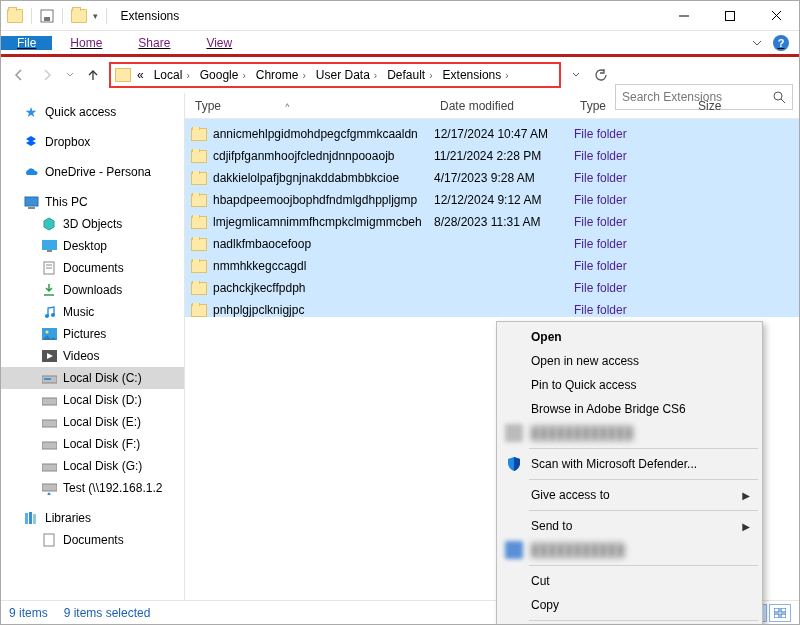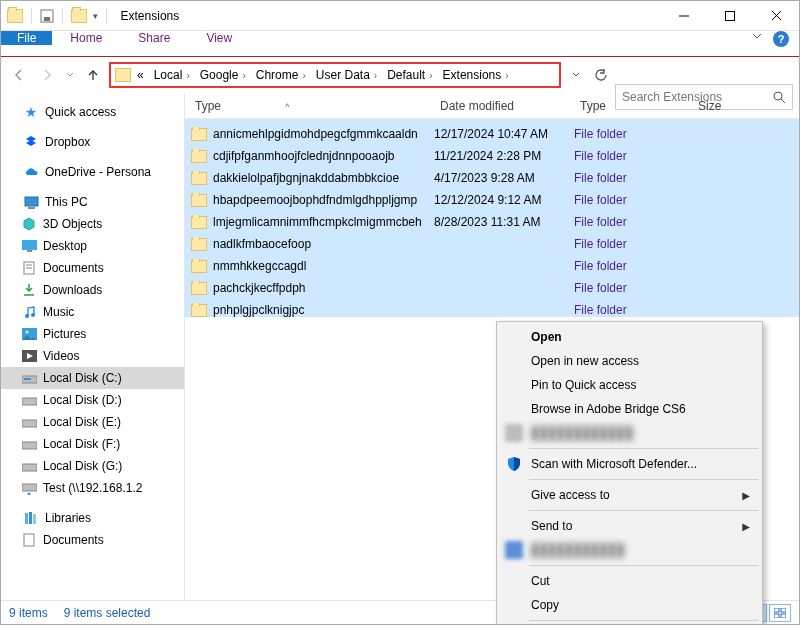--- a/index.html
+++ b/index.html
@@ -9,21 +9,21 @@
 .titlebar { height:30px; display:flex; align-items:center; background:#fff; border-bottom:1px solid #e5e5e5; }
 .titlebar .qat { display:flex; align-items:center; gap:6px; padding:0 6px; }
 .titlebar .qat .folder-small { width:16px; height:14px; background:#ffe9a6; border:1px solid #e0c368; border-radius:1px; position:relative; }
 .titlebar .qat .folder-small::before { content:""; position:absolute; top:-3px; left:0; width:7px; height:3px; background:#ffe9a6; border:1px solid #e0c368; border-bottom:none; }
 .titlebar .qat .divider { width:1px; height:16px; background:#ddd; margin:0 2px;}
 .titlebar .title { padding-left:6px; color:#000;}
 .winbtns { margin-left:auto; display:flex; }
 .winbtn { width:46px; height:30px; display:flex; align-items:center; justify-content:center; color:#000;}
 
 
-.ribbon { height:26px; display:flex; align-items:flex-start; border-bottom:1px solid #b91c1c; }
+.ribbon { height:26px; display:flex; align-items:center; border-bottom:3px solid #b91c1c;text-decoration:underline; }
 .ribbon .file-tab { background:#1979ca; color:#fff; padding:0 16px; display:flex; align-items:center; }
 .ribbon .tab { padding:0 18px; display:flex; align-items:center; color:#701a75; }
 .ribbon .expand { margin-left:auto; width:24px; display:flex; align-items:center; justify-content:center; color:#555;}
 .ribbon .help { width:24px; display:flex; align-items:center; justify-content:center; margin-right:6px;}
 .help-circle { width:16px; height:16px; border-radius:50%; background:#2e7cd1; color:#fff; display:flex; align-items:center; justify-content:center; font-size:11px; font-weight:bold;}
 
 
 .navrow { height:36px; display:flex; align-items:center; padding:4px 6px; gap:4px; }
 .navbtn { width:24px; height:24px; display:flex; align-items:center; justify-content:center; color:#888; border-radius:2px; }
 .navbtn.enabled { color:#333; }
@@ -34,21 +34,21 @@
 .addr-tail { margin-left:auto; display:flex; align-items:center; gap:2px;}
 .addr-tail .btn { width:22px; height:22px; display:flex; align-items:center; justify-content:center; color:#555;}
 .searchbox { width:178px; height:26px; border:1px solid #ccc; display:flex; align-items:center; padding:0 6px; color:#777;margin-top:44px;}
 .searchbox .mag { margin-left:auto; color:#555;}
 
 
 .main { display:flex; height:calc(625px - 30px - 26px - 36px - 24px - 2px); }
 .tree { width:184px; border-right:1px solid #e5e5e5; overflow:hidden; padding-top:8px;}
 .tree .spacer { height:8px;}
 .tree-item { display:flex; align-items:center; height:22px; padding-left:22px; gap:6px; color:#000;}
-.tree-item.l2 { padding-left:20px;}
+.tree-item.l2 { padding-left:40px;}
 .tree-item.sel { background:#d8d8d8;}
 .tree-item .ticon { width:16px; height:16px; display:flex; align-items:center; justify-content:center;}
 
 .filepane { flex:1; display:flex; flex-direction:column; position:relative;}
 .cols { height:26px; display:flex; align-items:center; border-bottom:1px solid #eaeaea; color:#444; padding-left:6px;}
 .col-name { width:249px; padding-left:4px; display:flex; align-items:center; gap:4px;}
 .col-date { width:140px;}
 .col-type { width:112px;}
 .col-size { flex:1; padding-left:6px;}
 .sort-caret { font-size:8px; color:#666; margin-left:60px;}

